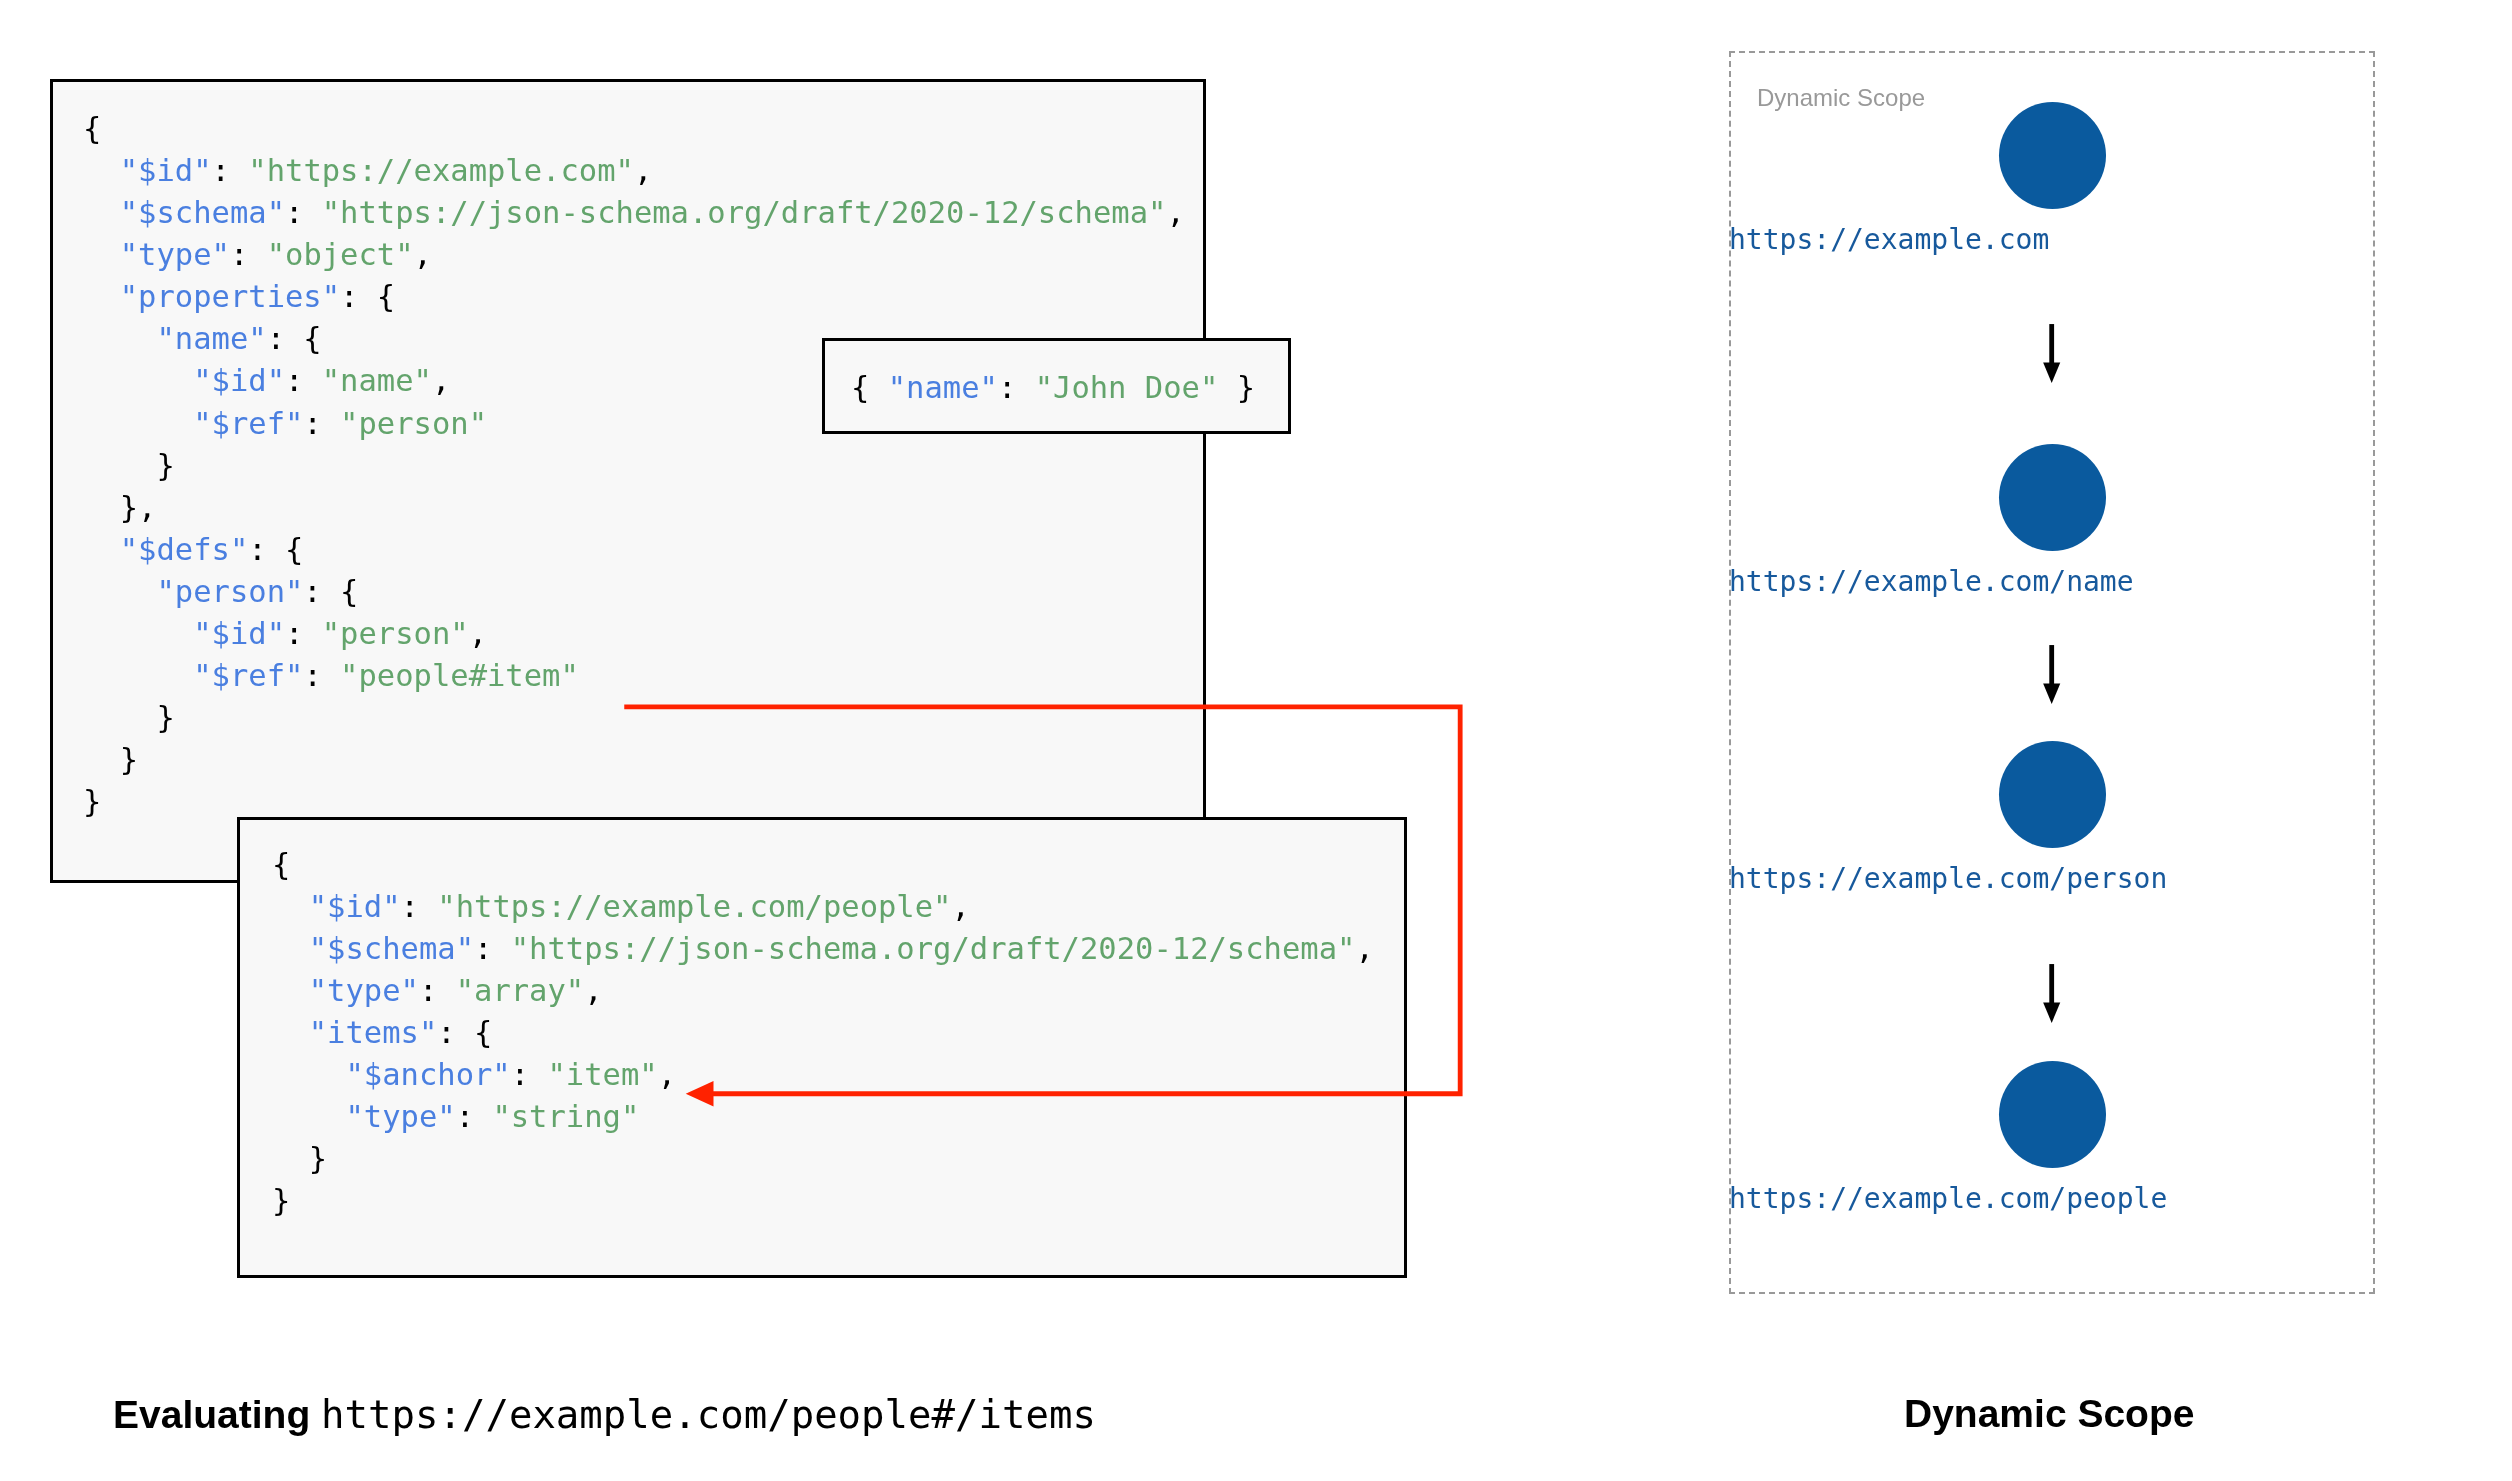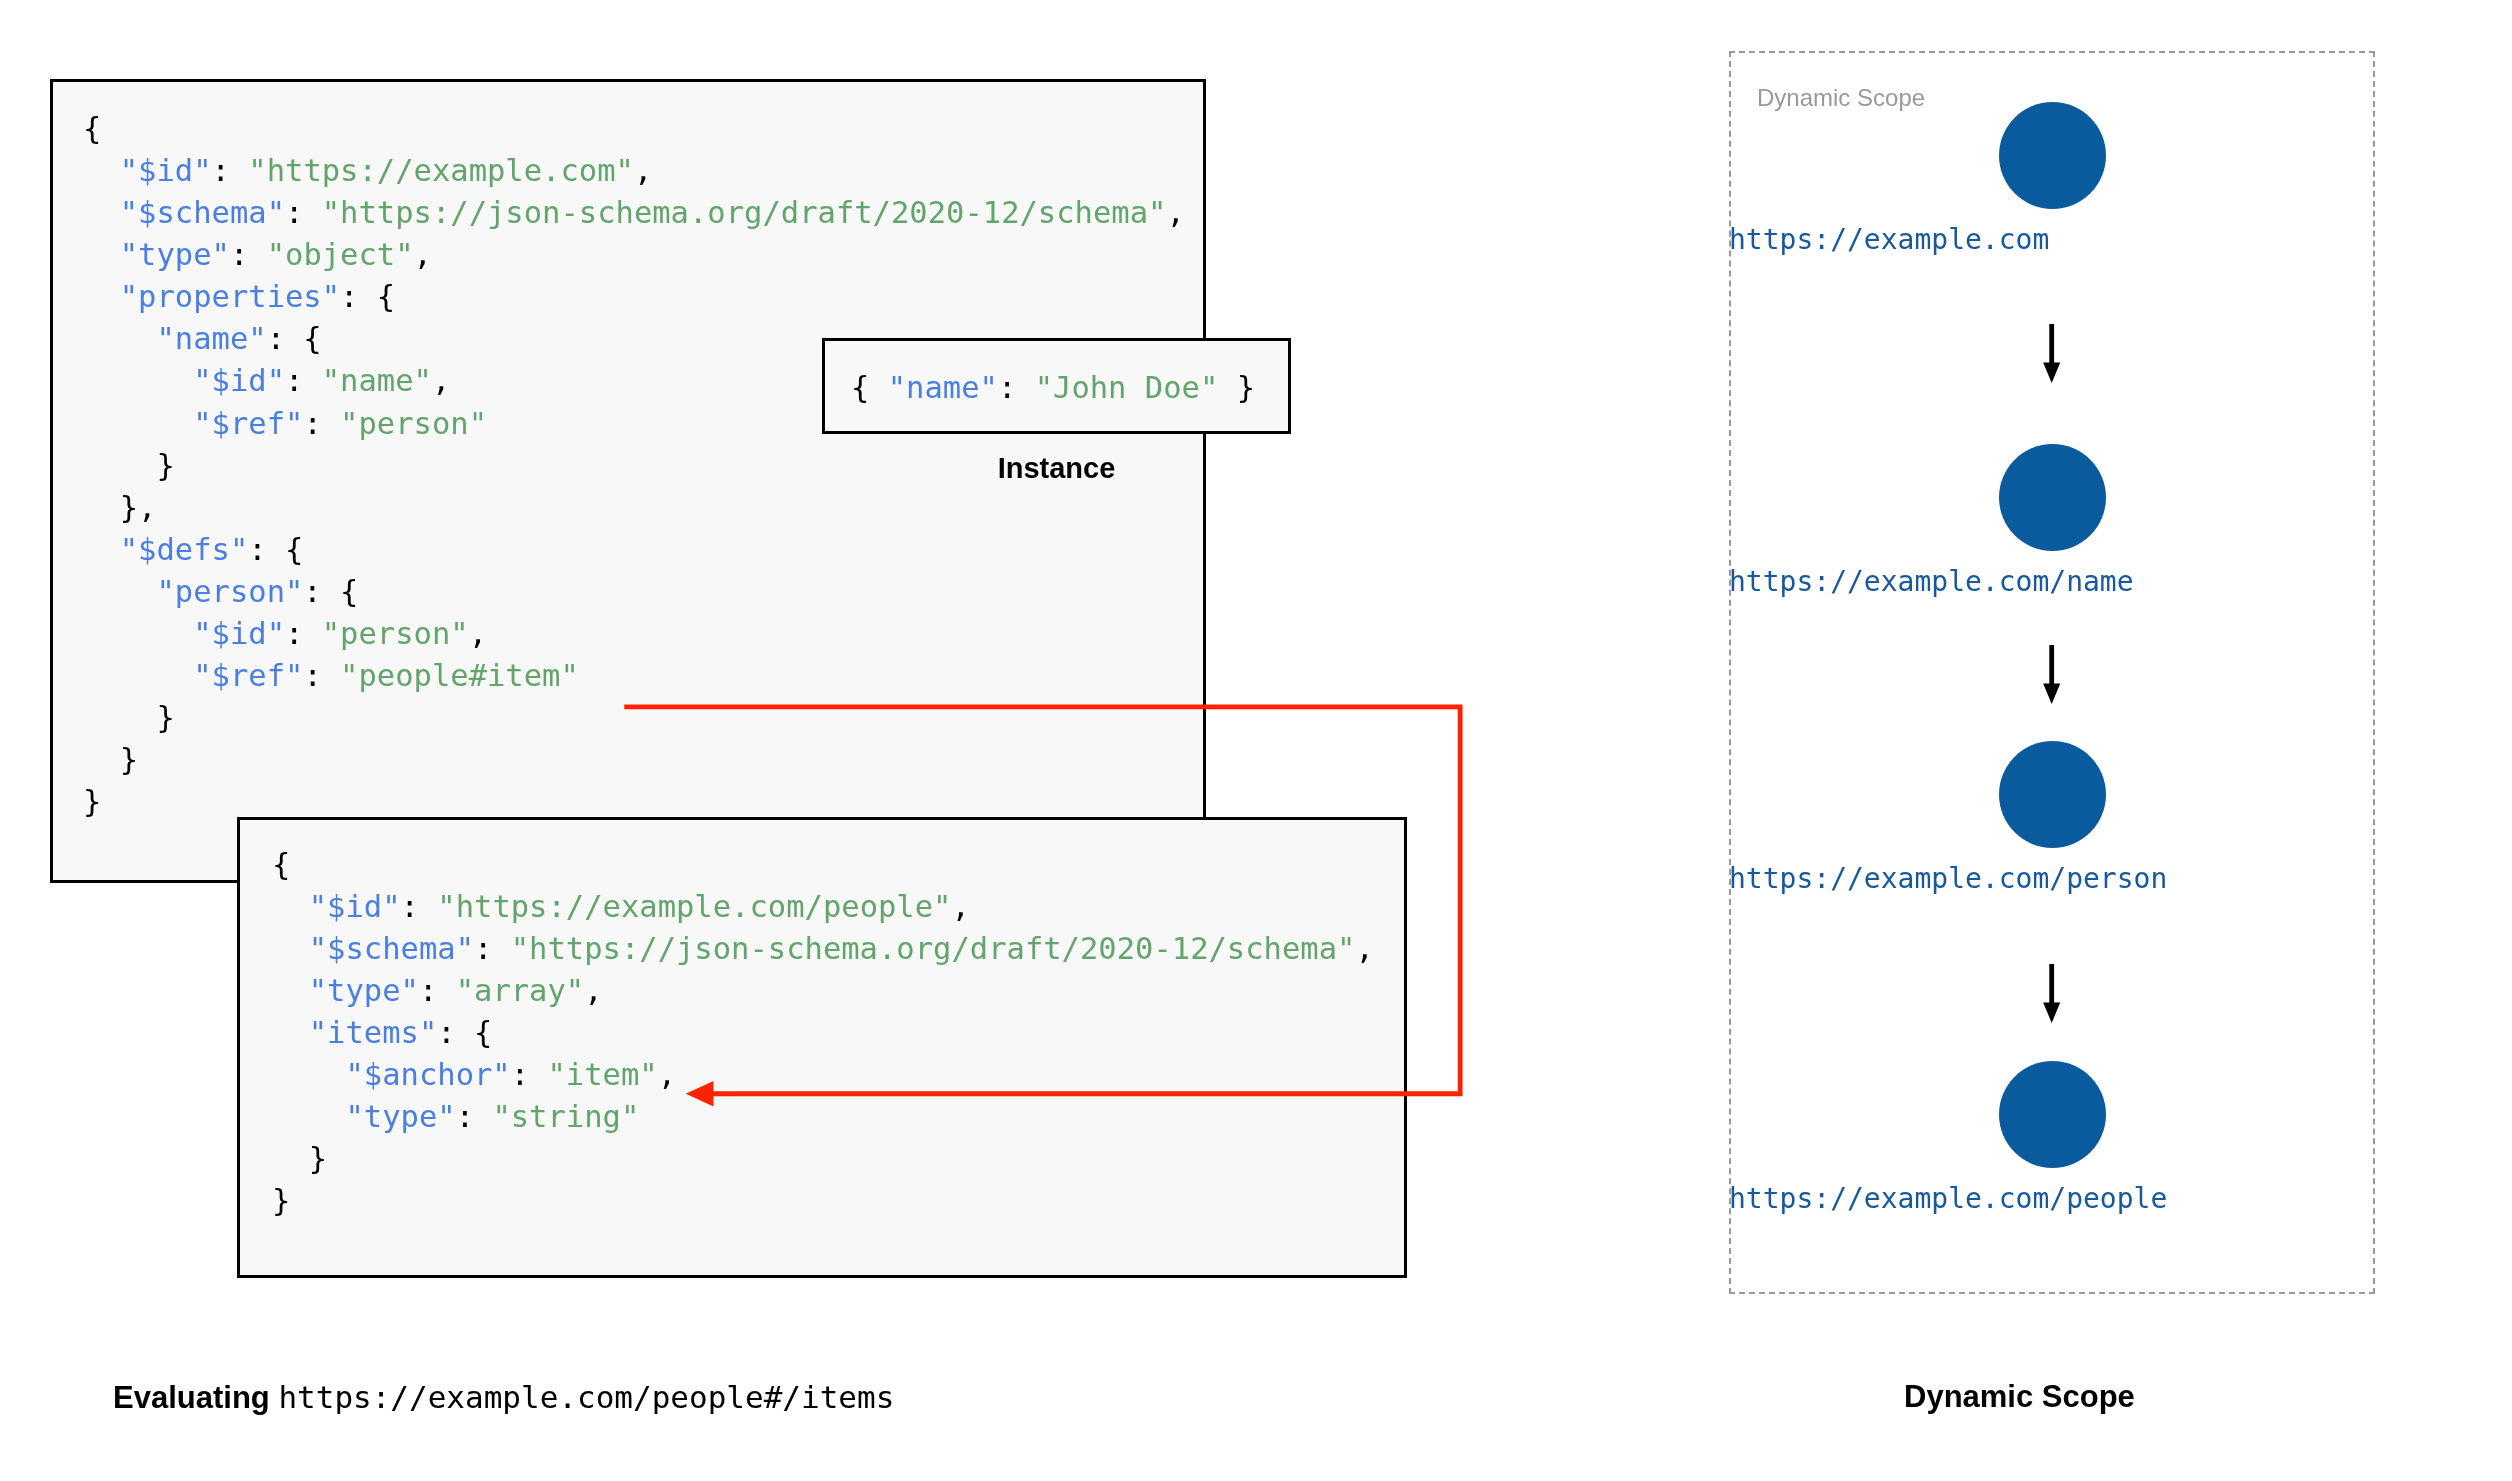--- a/index.html
+++ b/index.html
@@ -87,23 +87,24 @@
     position: absolute;
     left: 0; top: 0;
     width: 2512px; height: 1482px;
     pointer-events: none;
     z-index: 7;
   }
 
   
   .figure-caption {
     position: absolute;
-    font-size: 31px;
+    font-size: 39px;
     color: #000000;
     white-space: nowrap;
+    margin-top: 13px;
   }
   #left-caption { left: 113px; top: 1379px; }
   #left-caption .cap-bold {
     font-family: "Liberation Sans", sans-serif;
     font-weight: bold;
   }
   #left-caption .cap-mono {
     font-family: "DejaVu Sans Mono", "Liberation Mono", monospace;
   }
   #right-caption {
@@ -220,21 +221,20 @@
 <span class="k-punct">      </span><span class="k-key">"$id"</span><span class="k-punct">: </span><span class="k-str">"person"</span><span class="k-punct">,</span>
 <span class="k-punct">      </span><span class="k-key">"$ref"</span><span class="k-punct">: </span><span class="k-str">"people#item"</span>
 <span class="k-punct">    }</span>
 <span class="k-punct">  }</span>
 <span class="k-punct">}</span></div>
   </div>
 
   <div class="code-box" id="instance-box">
     <div class="code-body"><span class="k-punct">{ </span><span class="k-key">"name"</span><span class="k-punct">: </span><span class="k-str">"John Doe"</span><span class="k-punct"> }</span></div>
   </div>
-  <div id="instance-caption">Instance</div>
 
   <div class="code-box" id="schema-people-box">
     <div class="code-body"><span class="k-punct">{</span>
 <span class="k-punct">  </span><span class="k-key">"$id"</span><span class="k-punct">: </span><span class="k-str">"https://example.com/people"</span><span class="k-punct">,</span>
 <span class="k-punct">  </span><span class="k-key">"$schema"</span><span class="k-punct">: </span><span class="k-str">"https://json-schema.org/draft/2020-12/schema"</span><span class="k-punct">,</span>
 <span class="k-punct">  </span><span class="k-key">"type"</span><span class="k-punct">: </span><span class="k-str">"array"</span><span class="k-punct">,</span>
 <span class="k-punct">  </span><span class="k-key">"items"</span><span class="k-punct">: {</span>
 <span class="k-punct">    </span><span class="k-key">"$anchor"</span><span class="k-punct">: </span><span class="k-str">"item"</span><span class="k-punct">,</span>
 <span class="k-punct">    </span><span class="k-key">"type"</span><span class="k-punct">: </span><span class="k-str">"string"</span>
 <span class="k-punct">  }</span>

